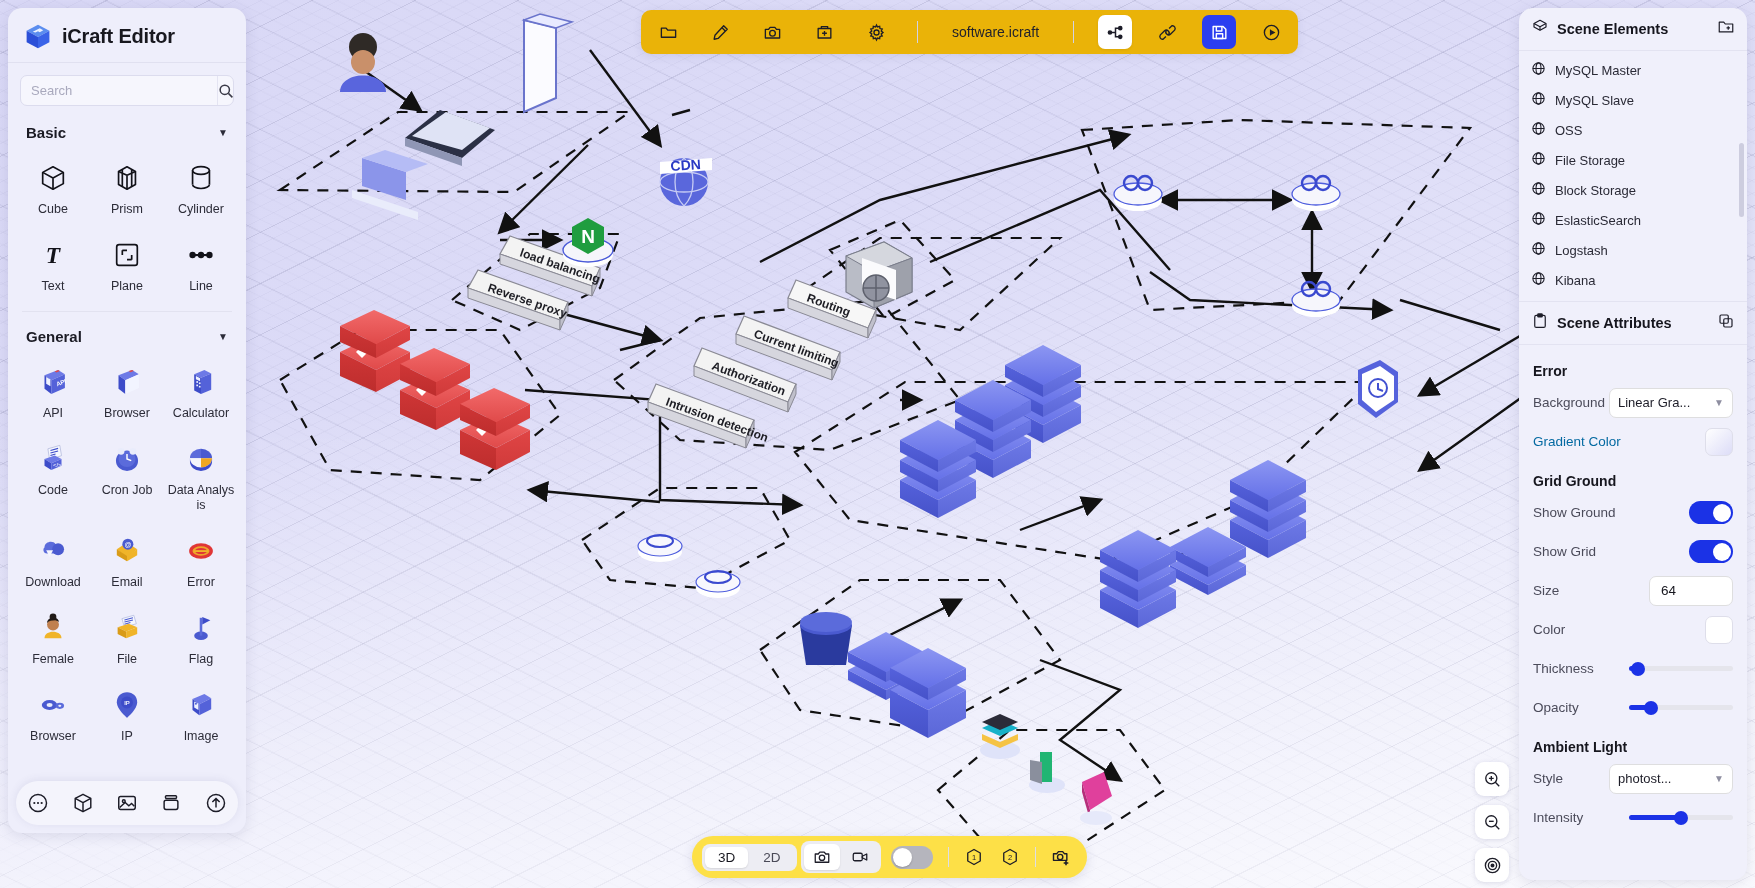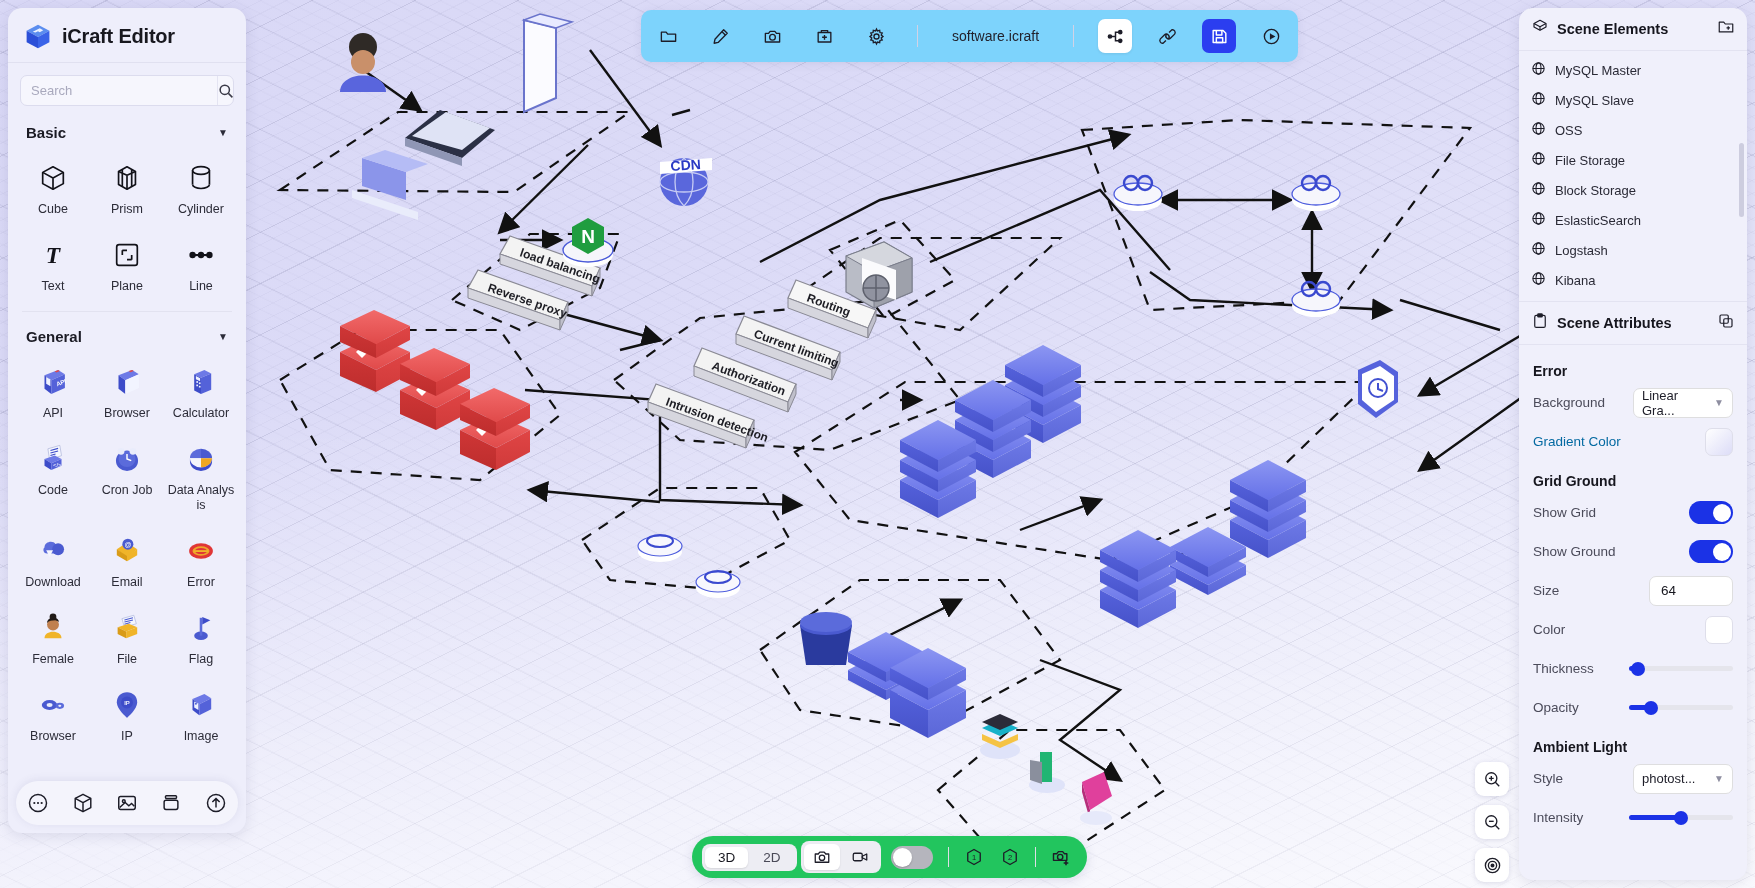--- a/index.html
+++ b/index.html
@@ -111,43 +111,43 @@
     border-radius: 22px;
     display:flex; align-items:center; justify-content: space-around;
     box-shadow: 0 -1px 8px rgba(70,70,120,.10);
     z-index: 5;
   }
   .lp-footer .fi { cursor:pointer; display:flex; align-items:center; justify-content:center; width: 34px; height:34px;}
 
   
   #top-toolbar {
     position:absolute; left: 641px; top: 10px;
-    height: 52px;
-    background: #7dd3fc;
+    height: 44px;
+    background: #eab308;
     border-radius: 10px;
     display:flex; align-items:center;
     padding: 0 10px;
     gap: 18px;
     box-shadow: 0 2px 10px rgba(60,60,110,.10);
     z-index: 20;
   }
   .tb-ic {
     width: 34px; height: 34px; border-radius: 7px;
     display:flex; align-items:center; justify-content:center; cursor:pointer;
   }
   .tb-sep { width:1px; height: 22px; background:#d2d2e6; margin: 0 6px; }
   .tb-file { font-size: 14px; color:#22222c; padding: 0 10px; white-space: nowrap; }
   .tb-ic.white { background:#ffffff; box-shadow: 0 1px 3px rgba(0,0,0,.08); }
   .tb-ic.accent { background: var(--accent, #2b3ef0); }
 
   
   #bottom-toolbar {
     position:absolute; left: 692px; top: 836px;
     height: 42px;
-    background: #22c55e;
+    background: #fde047;
     border-radius: 21px;
     display:flex; align-items:center;
     padding: 0 10px; gap: 4px;
     box-shadow: 0 2px 12px rgba(60,60,110,.14);
     z-index: 20;
   }
   .seg {
     display:flex; background:#ededf3; border-radius: 8px; padding: 3px; gap:2px;
   }
   .seg .s {
@@ -207,21 +207,21 @@
     background:#cdcddf; border-radius:3px; cursor: pointer;
   }
   .attr-body { padding: 6px 14px 14px 14px; flex:1; overflow:hidden; }
   .attr-group { font-size: 14px; font-weight:bold; color:#16161e; margin: 12px 0 4px 0; }
   .attr-row {
     display:flex; align-items:center; justify-content: space-between;
     height: 39px;
   }
   .attr-label { font-size: 13.5px; color:#4b4b5a; }
   .select-box {
-    width: 100px; height: 30px; border:1px solid #dededf; border-radius:7px;
+    width: 124px; height: 30px; border:1px solid #dededf; border-radius:7px;
     background:#fff; display:flex; align-items:center; justify-content:space-between;
     padding: 0 8px; font-size: 13px; color:#1d1d28; cursor:pointer;
   }
   .select-box .cv { color:#8e8ea0; font-size:10px; margin-left:4px;}
   .swatch {
     width: 28px; height: 28px; border-radius: 7px; border:1px solid #dedeea; cursor:pointer;
   }
   .num-box {
     width: 84px; height: 30px; border:1px solid #dededf; border-radius:7px;
     background:#fff; display:flex; align-items:center; padding: 0 11px;
@@ -1174,27 +1174,27 @@
         <span class="cv">▼</span>
       </span>
     </div>
     <div class="attr-row">
       <span class="attr-label" style="color:#0369a1">Gradient Color</span>
       <span class="swatch" style="background:linear-gradient(135deg,#ffffff,#dcdcf7)"></span>
     </div>
 
     <div class="attr-group">Grid Ground</div>
     <div class="attr-row">
-      <span class="attr-label">Show Grid</span>
+      <span class="attr-label">Show Ground</span>
       <span class="switch on" style="background:#1b32e6">
           <span class="k"></span>
         </span>
     </div>
     <div class="attr-row">
-      <span class="attr-label">Show Ground</span>
+      <span class="attr-label">Show Grid</span>
       <span class="switch on" style="background:#1b32e6">
           <span class="k"></span>
         </span>
     </div>
     <div class="attr-row">
       <span class="attr-label">Size</span>
       <span class="num-box">
           <span>64</span>
         </span>
     </div>

